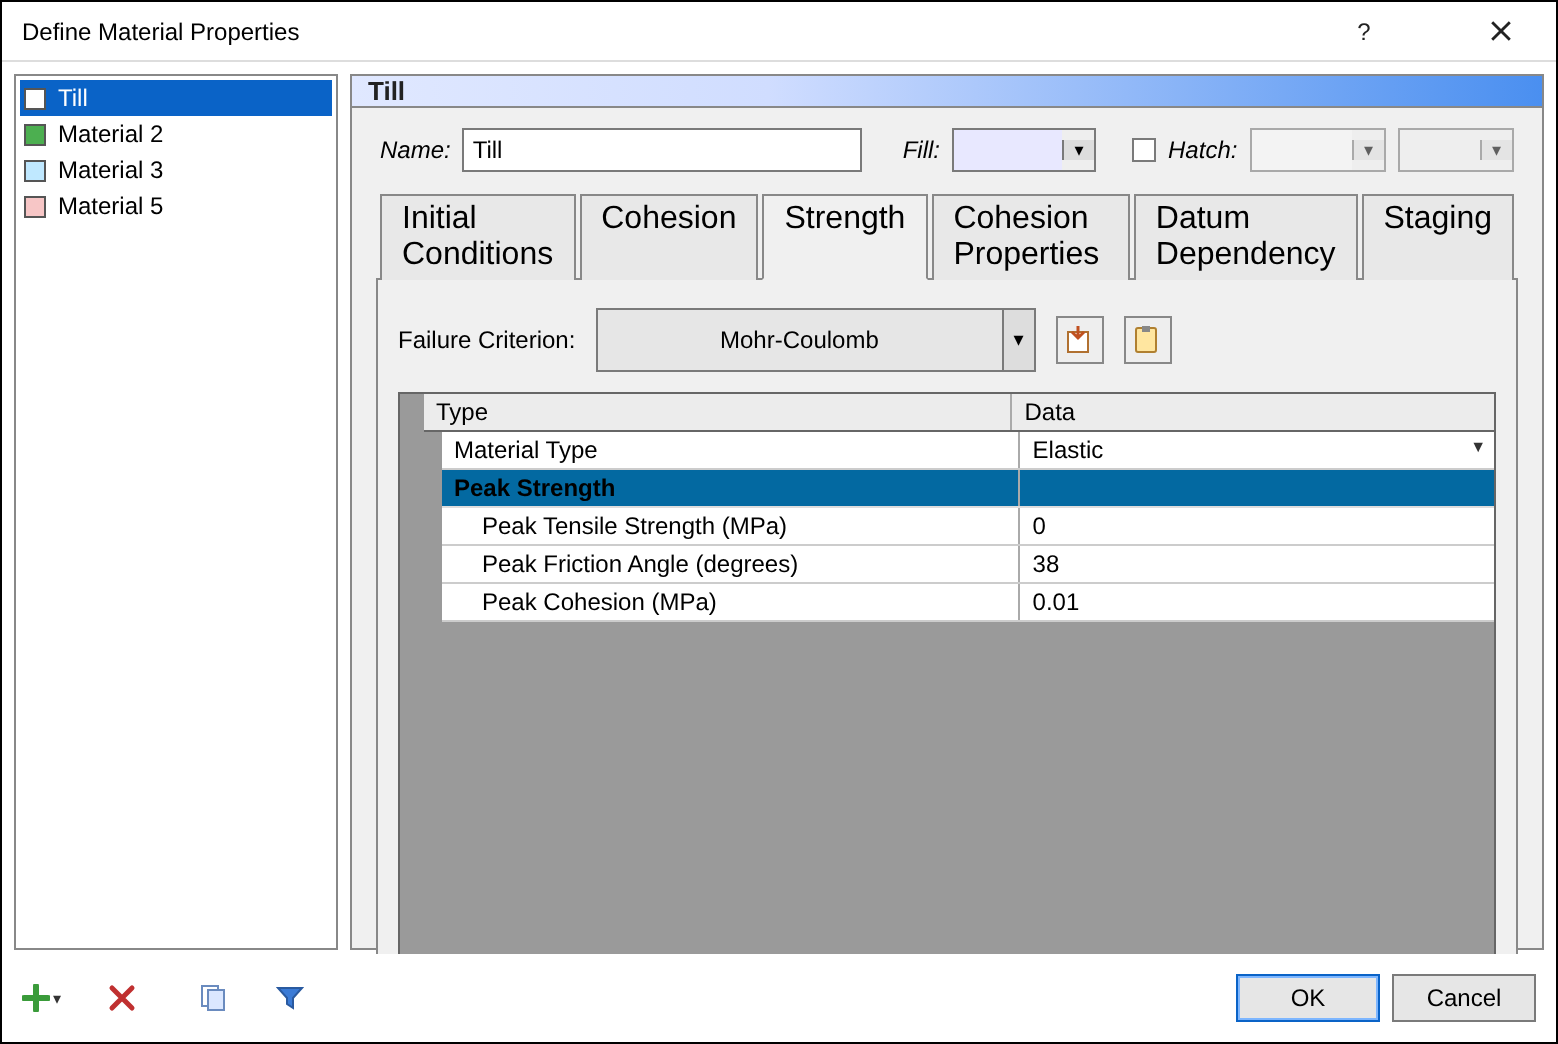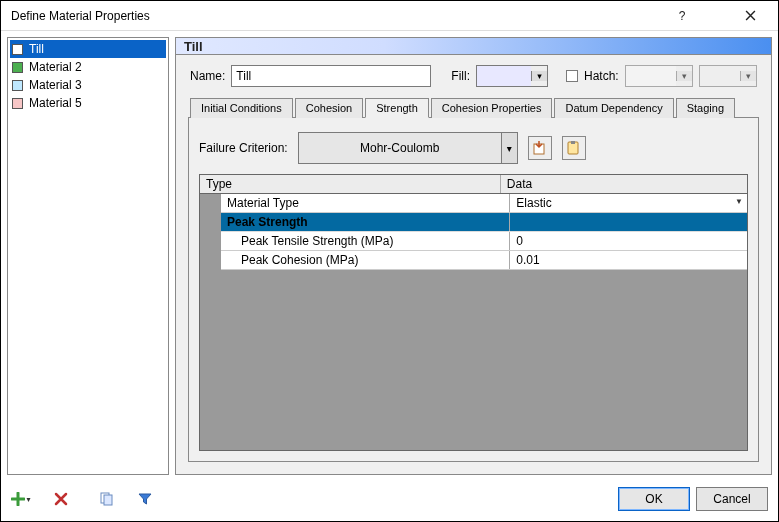--- a/index.html
+++ b/index.html
@@ -15,37 +15,37 @@
   .swatch { width: 11px; height: 11px; border: 1px solid #555; flex: 0 0 auto; }
   .main { flex: 1; border: 1px solid #888; display: flex; flex-direction: column; background: #f0f0f0; }
   .main-title {
     height: 24px;
     background: linear-gradient(to right, #e0e8ff 0%, #d0ddff 35%, #4a8ff0 100%);
     border-bottom: 1px solid #888;
     color: #222; font-weight: bold; font-size: 13px;
     display: flex; align-items: center; padding: 0 8px;
   }
   .form-row { padding: 10px 14px 6px 14px; display: flex; align-items: center; gap: 6px; flex-wrap: nowrap; }
-  .form-row label { font-size: 12px; }
+  .form-row label { font-size: 12px; font-style: italic; }
   .text-input { height: 22px; border: 1px solid #7a7a7a; background: #fff; padding: 0 4px; font-size: 12px; }
   .dd { display: inline-flex; align-items: center; border: 1px solid #7a7a7a; height: 22px; background: #eee; }
   .dd .dd-body { width: 54px; height: 100%; }
   .dd .dd-arrow { width: 16px; border-left: 1px solid #7a7a7a; background: #ddd; display: flex; align-items: center; justify-content: center; font-size: 9px; }
   .tabs { display: flex; gap: 2px; padding: 0 14px; margin-top: 4px; }
-  .tab { padding: 3px 10px; border: 1px solid #888; border-bottom: none; background: #e8e8e8; font-size: 11px; position: relative; top: 1px; cursor: pointer; }
+  .tab { padding: 3px 10px; border: 1px solid #888; border-bottom: none; background: #e8e8e8; font-size: 16px; position: relative; top: 1px; cursor: pointer; }
   .tab.active { background: #f0f0f0; border-bottom: 1px solid #f0f0f0; z-index: 2; }
   .tab-pane { flex: 1; margin: 0 12px 12px 12px; border: 1px solid #888; background: #f0f0f0; display: flex; flex-direction: column; }
   .criterion-row { display: flex; align-items: center; gap: 10px; padding: 14px 10px 10px 10px; }
   .criterion-dd { height: 32px; border: 1px solid #7a7a7a; background: #e6e6e6; display: flex; align-items: center; width: 220px; }
   .criterion-dd .label { flex: 1; text-align: center; }
   .criterion-dd .arrow { width: 16px; border-left: 1px solid #7a7a7a; display: flex; align-items: center; justify-content: center; font-size: 10px; background: #ddd; height: 100%; }
   .iconbtn { width: 24px; height: 24px; border: 1px solid #888; background: #eee; display: flex; align-items: center; justify-content: center; cursor: pointer; }
   .grid { border: 1px solid #666; margin: 0 10px; background: #9a9a9a; flex: 1; overflow: hidden; }
   .grid-header, .grid-row { display: flex; }
-  .grid-header { background: #ececec; border-bottom: 1px solid #666; font-weight: normal; }
+  .grid-header { background: #ececec; border-bottom: 1px solid #666; font-weight: normal; margin-left: 12px; }
   .grid .c1 { width: 55%; border-right: 1px solid #aaa; padding: 2px 6px; }
   .grid .c2 { width: 45%; padding: 2px 6px; }
   .grid-row { background: #fff; border-bottom: 1px solid #ccc; margin-left: 21px; }
   .grid-row.group .c1 { font-weight: bold; padding-left: 6px; }
   .grid-row.group { background: #0369a1; border-bottom: 1px solid #ddd; }
   .grid-row.sub .c1 { padding-left: 20px; }
   .grid-row.data .c2 { position: relative; }
   .cell-dd-arrow { position: absolute; right: 4px; top: 3px; font-size: 8px; color: #333; }
   .grid-bg-filler { background: #9a9a9a; height: 180px; }
   .footer { height: 44px; padding: 6px 10px; display: flex; align-items: center; gap: 6px; }
@@ -162,20 +162,24 @@
           </div>
           <div class="grid-row group">
             <div class="c1">Peak Strength</div>
             <div class="c2"></div>
           </div>
           <div class="grid-row sub">
             <div class="c1">Peak Tensile Strength (MPa)</div>
             <div class="c2">0</div>
           </div>
           <div class="grid-row sub">
+            <div class="c1">Peak Friction Angle (degrees)</div>
+            <div class="c2">38</div>
+          </div>
+          <div class="grid-row sub">
             <div class="c1">Peak Cohesion (MPa)</div>
             <div class="c2">0.01</div>
           </div>
           <div class="grid-bg-filler"></div>
         </div>
         <div style="height:10px"></div>
       </div>
     </div>
   </div>
 

